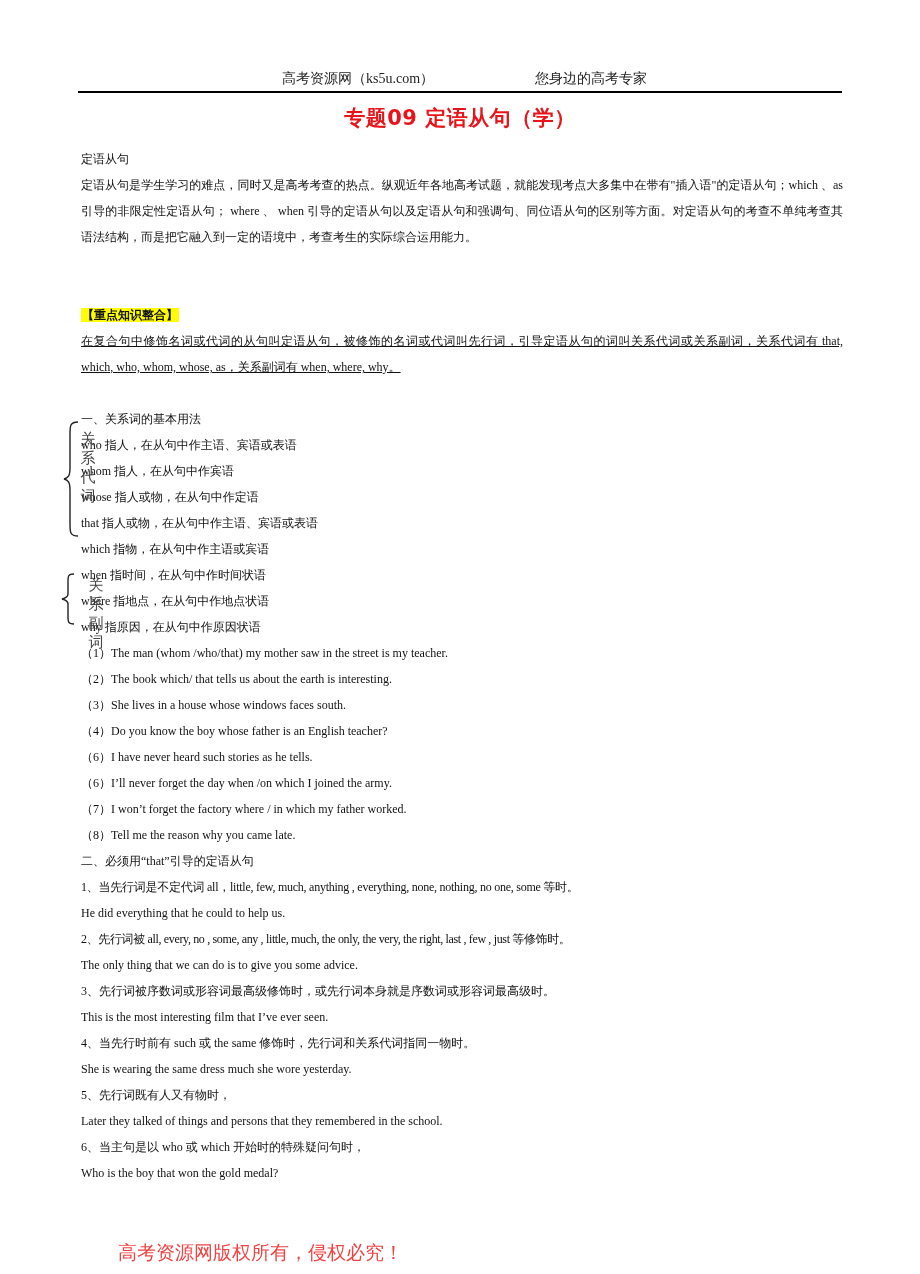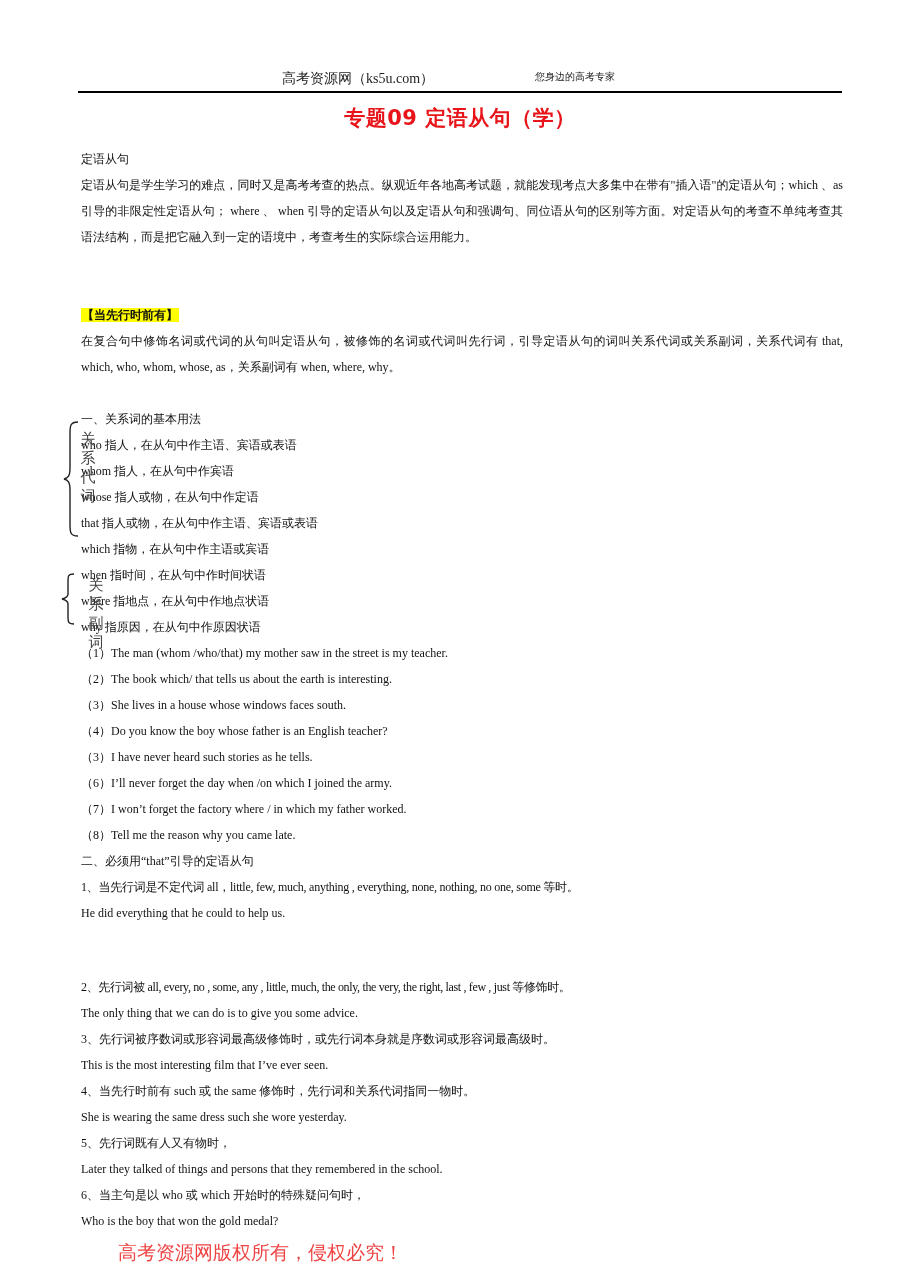--- a/index.html
+++ b/index.html
@@ -1,20 +1,20 @@
 <!DOCTYPE html>
 <html><head>
 <meta charset="utf-8">
 <style>
   html, body { margin: 0; padding: 0; background: #ffffff; }
   body { width: 920px; height: 1274px; position: relative; overflow: hidden;
          font-family: "Liberation Serif", "DejaVu Serif", serif; color: #111; }
   .page-header { position: absolute; left: 78px; top: 70px; width: 764px; height: 22px; }
   .hdr-left { position: absolute; left: 204px; top: 0; font-size: 14px; color: #222; }
-  .hdr-right { position: absolute; left: 457px; top: 0; font-size: 10px; color: #222; }
+  .hdr-right { position: absolute; left: 457px; top: 0; font-size: 14px; color: #222; }
   .hdr-rule { position: absolute; left: 78px; top: 91px; width: 764px; height: 2px; background: #000; }
   .title { position: absolute; left: 0; width: 920px; top: 104px; text-align: center;
            font-family: "DejaVu Sans", "Liberation Sans", sans-serif; font-weight: bold;
            font-size: 21px; color: #e8141a; letter-spacing: 0.5px; }
   .body { position: absolute; left: 81px; top: 146px; width: 762px; font-size: 12px; line-height: 26px; }
   .line { display: block; white-space: nowrap; height: 26px; }
   .wrap { white-space: normal; height: auto; text-align: justify; text-align-last: left; }
   .hl { background: #ffff00; font-weight: bold; padding: 0 1px; }
   .brace { position: absolute; font-family: "DejaVu Serif", serif; color: #222; }
   .vlabel { position: absolute; font-size: 15px; line-height: 19px; color: #444; width: 16px; text-align: center; }
@@ -28,51 +28,51 @@
   <span class="hdr-left">高考资源网（ks5u.com）</span>
   <span class="hdr-right">您身边的高考专家</span>
 </div>
 <div class="hdr-rule"></div>
 
 <div class="title">专题09  定语从句（学）</div>
 
 <div class="body">
   <span class="line">定语从句</span>
   <span class="line wrap" style="height:130px;">定语从句是学生学习的难点，同时又是高考考查的热点。纵观近年各地高考试题，就能发现考点大多集中在带有"插入语"的定语从句；which 、as 引导的非限定性定语从句； where 、 when 引导的定语从句以及定语从句和强调句、同位语从句的区别等方面。对定语从句的考查不单纯考查其语法结构，而是把它融入到一定的语境中，考查考生的实际综合运用能力。</span>
-  <span class="line"><span class="hl">【当先行时前有】</span></span>
-  <span class="line wrap" style="height:78px;">在复合句中修饰名词或代词的从句叫定语从句，被修饰的名词或代词叫先行词，引导定语从句的词叫关系代词或关系副词，关系代词有 that, which, who, whom, whose, as，关系副词有 when, where, why。</span>
+  <span class="line"><span class="hl">【重点知识整合】</span></span>
+  <span class="line wrap" style="height:78px;text-decoration:underline;">在复合句中修饰名词或代词的从句叫定语从句，被修饰的名词或代词叫先行词，引导定语从句的词叫关系代词或关系副词，关系代词有 that, which, who, whom, whose, as，关系副词有 when, where, why。</span>
   <span class="line">一、关系词的基本用法</span>
 
   <span class="line">who  指人，在从句中作主语、宾语或表语</span>
   <span class="line">whom  指人，在从句中作宾语</span>
   <span class="line">whose  指人或物，在从句中作定语</span>
   <span class="line">that  指人或物，在从句中作主语、宾语或表语</span>
   <span class="line">which  指物，在从句中作主语或宾语</span>
   <span class="line">when  指时间，在从句中作时间状语</span>
   <span class="line">where  指地点，在从句中作地点状语</span>
   <span class="line">why  指原因，在从句中作原因状语</span>
 
   <span class="line ex">（1）The man (whom /who/that) my mother saw in the street is my teacher.</span>
   <span class="line ex">（2）The book which/ that tells us about the earth is interesting.</span>
   <span class="line ex">（3）She lives in a house whose windows faces south.</span>
   <span class="line ex">（4）Do you know the boy whose father is an English teacher?</span>
-  <span class="line ex">（3）I have never heard such stories as he tells.</span>
+  <span class="line ex">（6）I have never heard such stories as he tells.</span>
   <span class="line ex">（6）I’ll never forget the day when /on which I joined the army.</span>
   <span class="line ex">（7）I won’t forget the factory where / in which my father worked.</span>
   <span class="line ex">（8）Tell me the reason why you came late.</span>
 
   <span class="line">二、必须用“that”引导的定语从句</span>
   <span class="line" style="letter-spacing:-0.25px;">1、当先行词是不定代词 all，little, few, much, anything , everything, none, nothing, no one, some 等时。</span>
   <span class="line">He did everything that he could to help us.</span>
-  <span class="line" style="letter-spacing:-0.35px;margin-top:48px;">2、先行词被 all, every, no , some, any , little, much, the only, the very, the right, last , few , just  等修饰时。</span>
+  <span class="line" style="letter-spacing:-0.35px;">2、先行词被 all, every, no , some, any , little, much, the only, the very, the right, last , few , just  等修饰时。</span>
   <span class="line">The only thing that we can do is to give you some advice.</span>
   <span class="line">3、先行词被序数词或形容词最高级修饰时，或先行词本身就是序数词或形容词最高级时。</span>
   <span class="line">This is the most interesting film that I’ve ever seen.</span>
   <span class="line">4、当先行时前有 such  或 the same 修饰时，先行词和关系代词指同一物时。</span>
-  <span class="line">She is wearing the same dress such she wore yesterday.</span>
+  <span class="line">She is wearing the same dress much she wore yesterday.</span>
   <span class="line">5、先行词既有人又有物时，</span>
   <span class="line">Later they talked of things and persons that they remembered in the school.</span>
   <span class="line">6、当主句是以 who 或 which 开始时的特殊疑问句时，</span>
   <span class="line">Who is the boy that won the gold medal?</span>
 </div>
 
 <svg class="brace" style="left:62px; top:420px;" width="18" height="118" viewBox="0 0 18 118">
   <path d="M16 2 C8 2 8 6 8 14 L8 48 C8 56 6 58 2 59 C6 60 8 62 8 70 L8 104 C8 112 8 116 16 116" fill="none" stroke="#222" stroke-width="1.4"></path>
 </svg>
 <div class="vlabel" style="left:80px; top:430px;">

